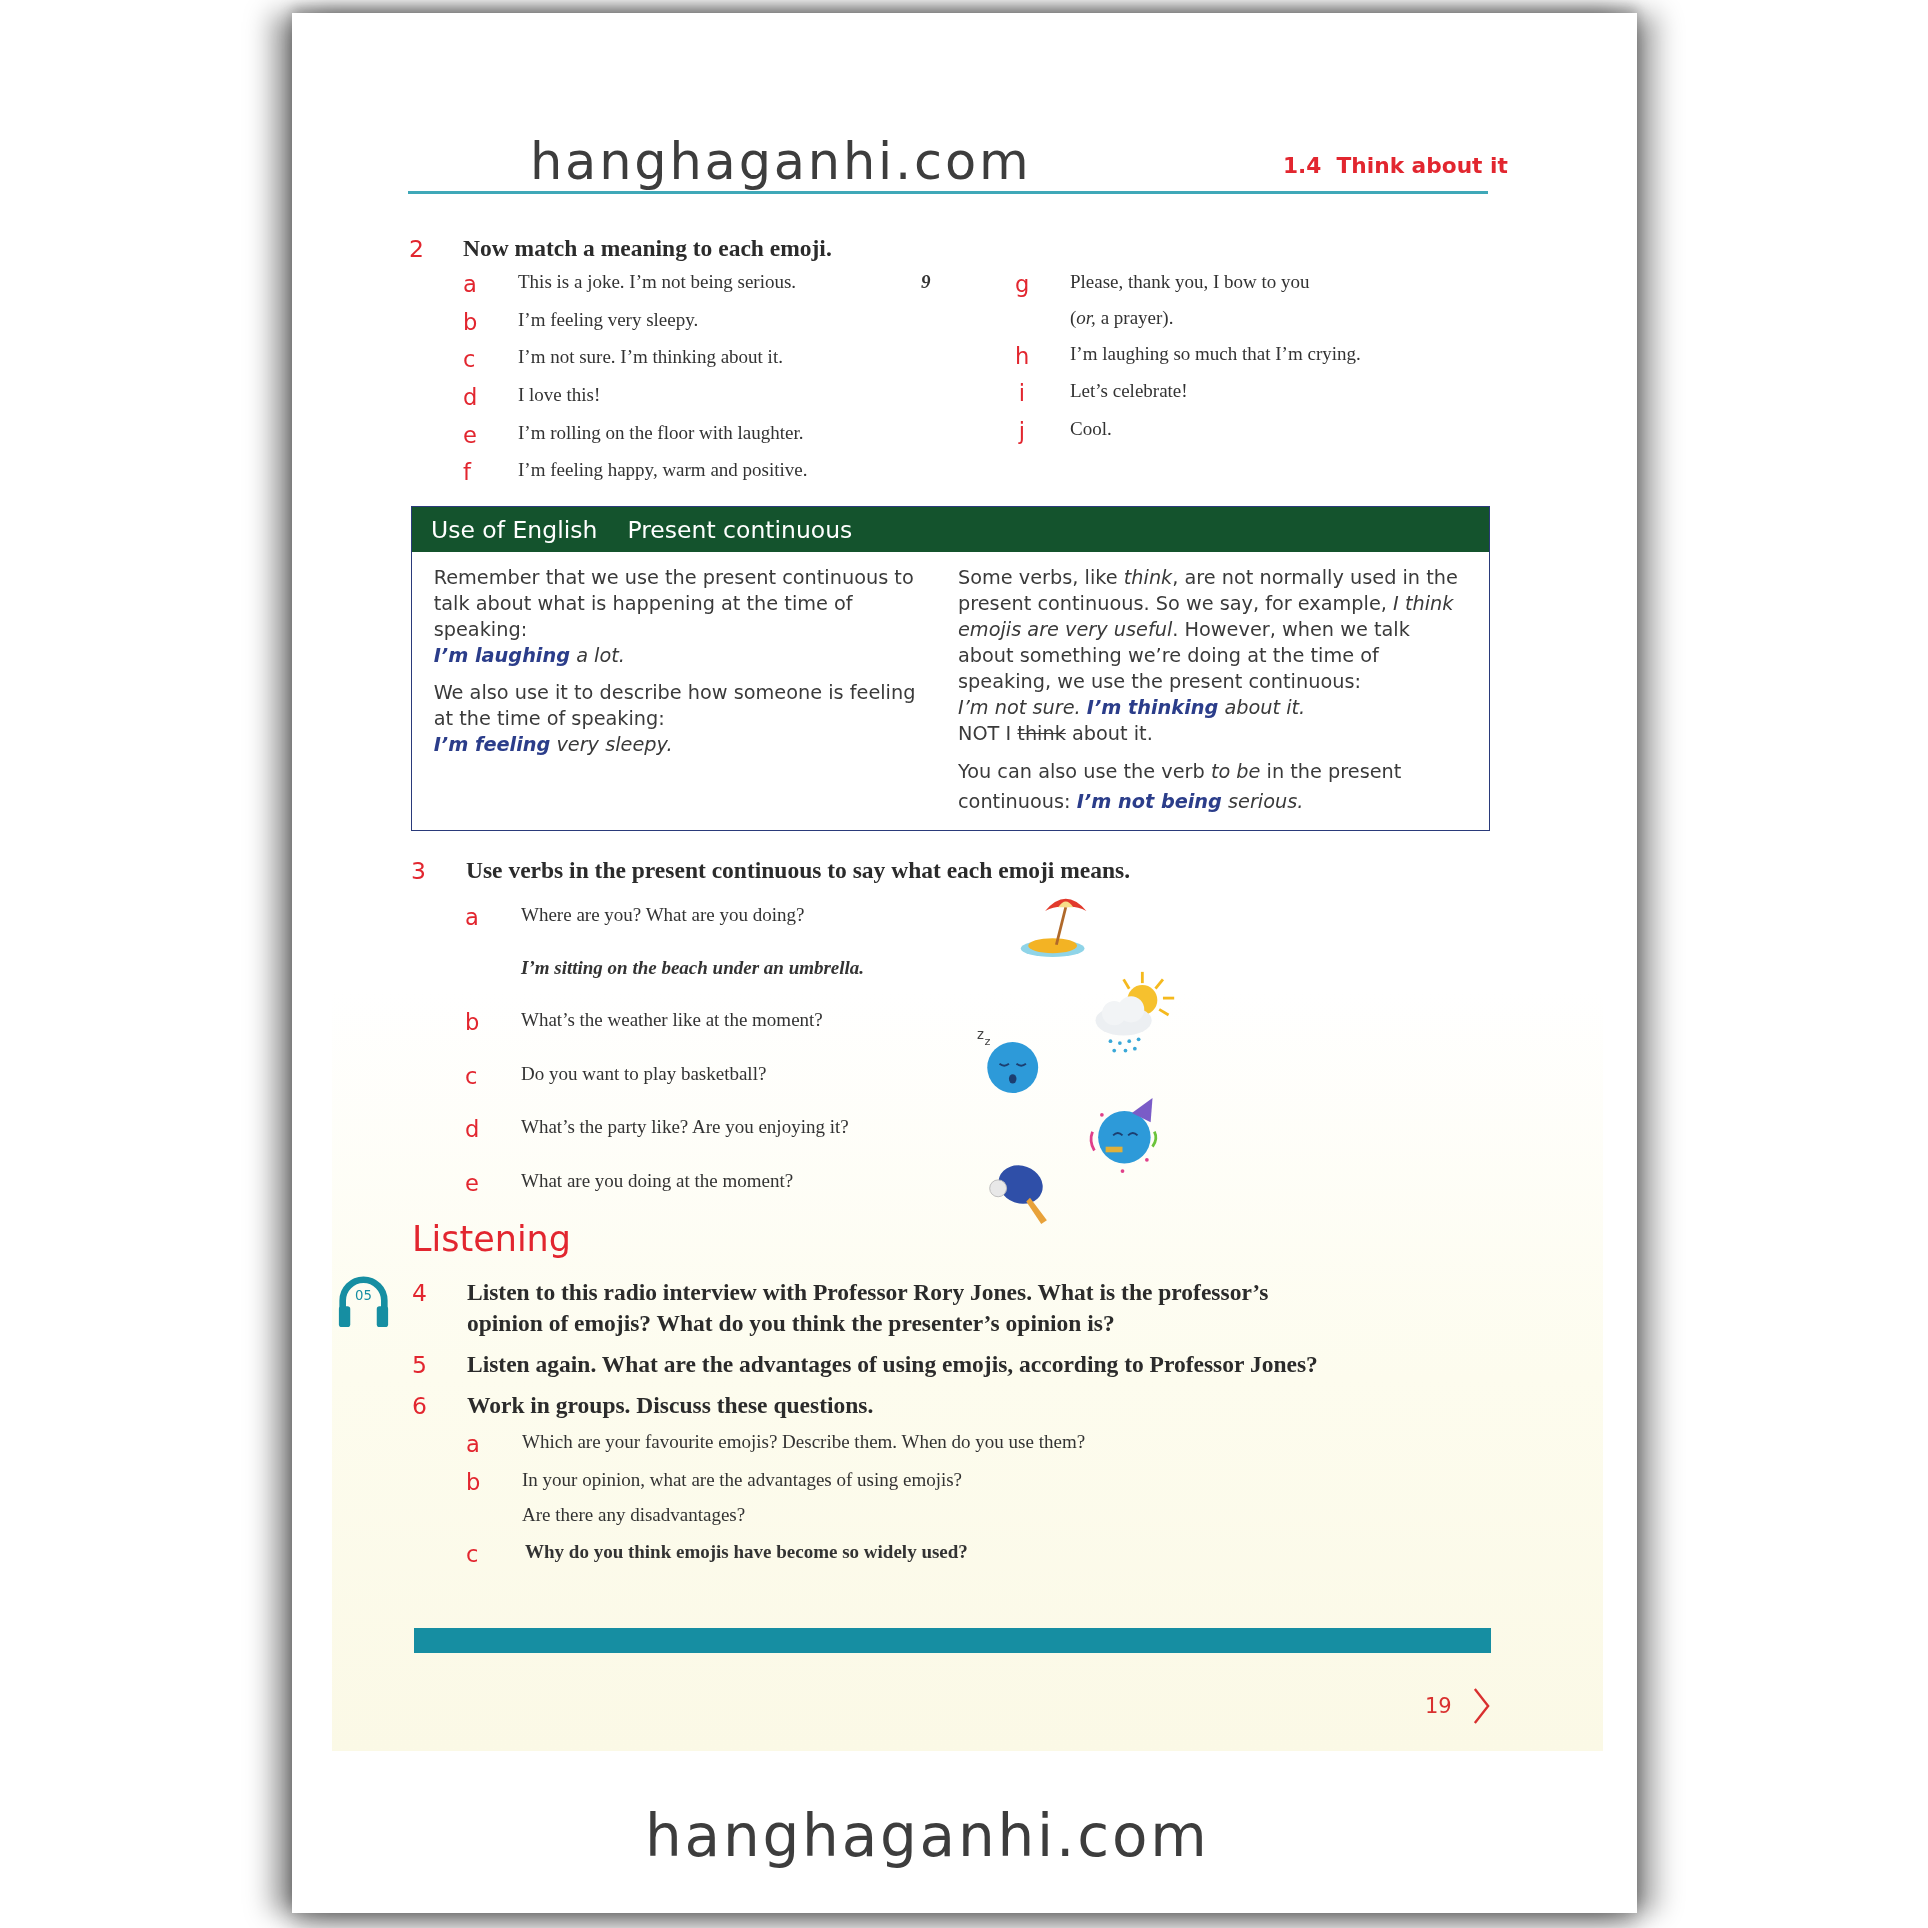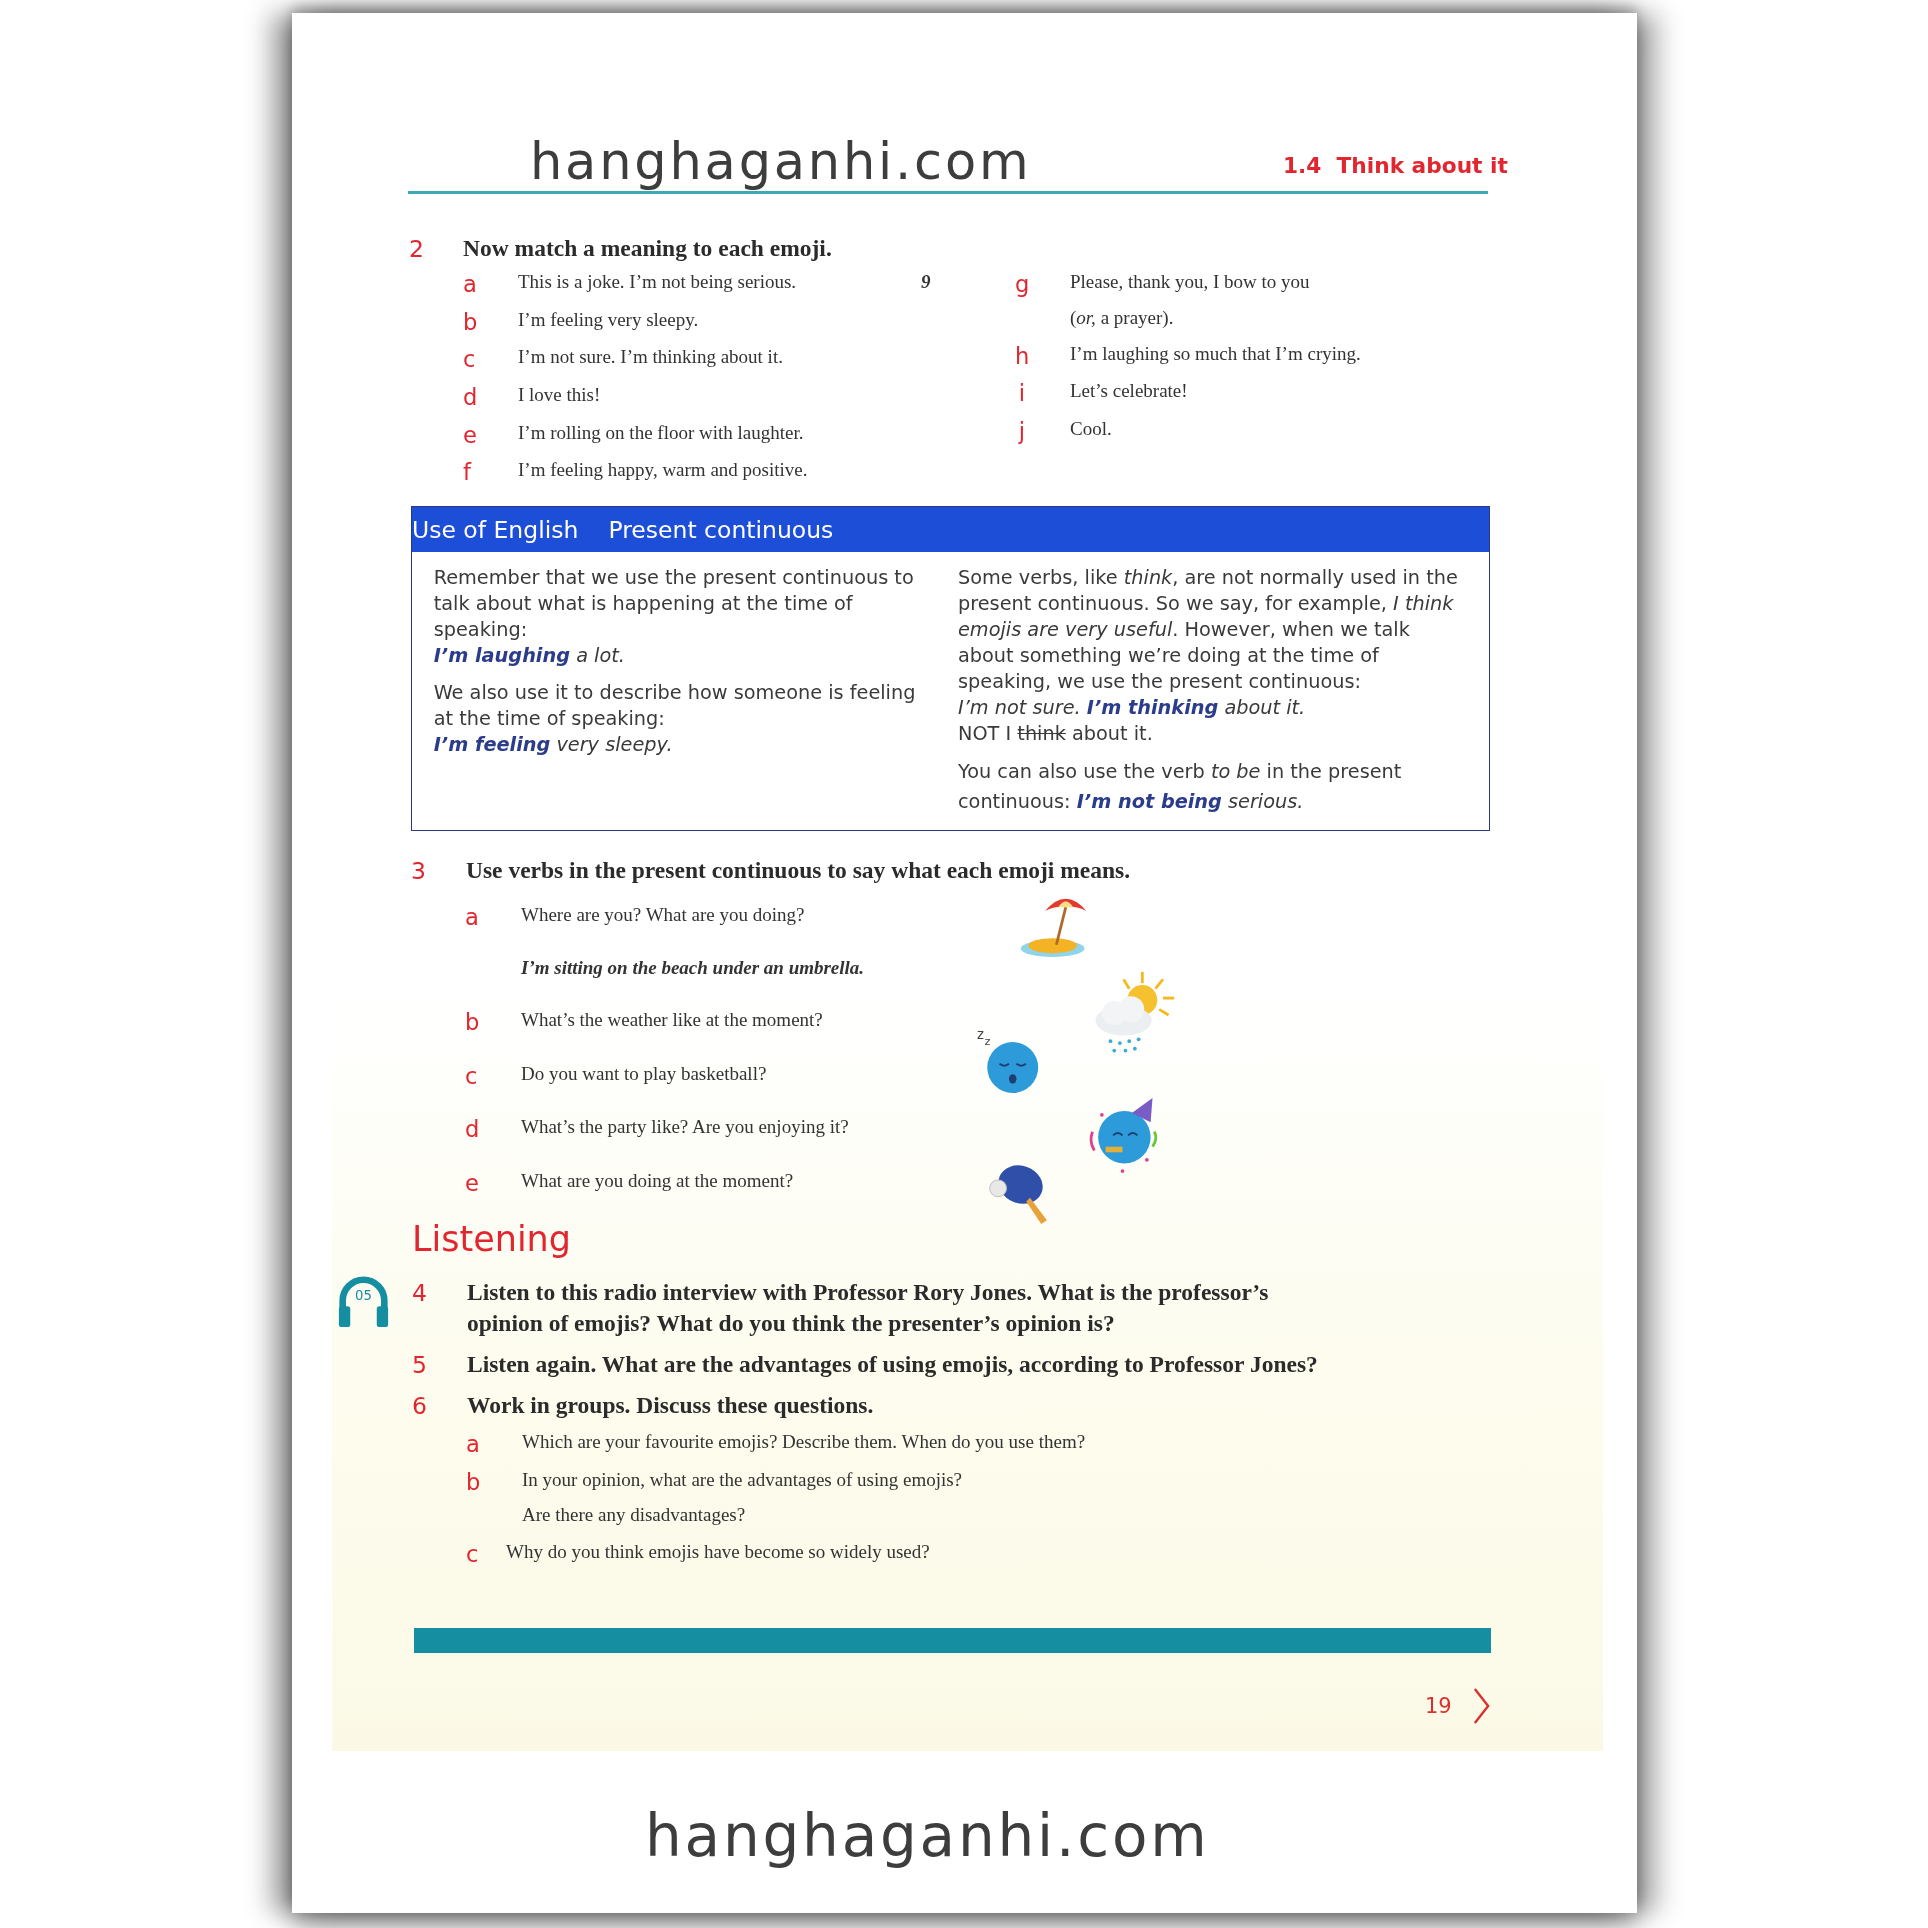--- a/index.html
+++ b/index.html
@@ -29,22 +29,22 @@
   .q-num { font-family:"DejaVu Sans", sans-serif; font-size:23.5px; color:#e2262f; }
   .q-text { font-size:23.5px; font-weight:bold; color:#2b2b2b; }
   .letter { font-family:"DejaVu Sans", sans-serif; font-size:22.6px; color:#e2262f; }
   .item { font-size:19px; color:#333; }
 
   .grammar {
     position:absolute; left:411px; top:506px; width:1077px; height:323px;
     border:1.9px solid #2a3a7a; background:#fff;
   }
   .grammar-head {
-    height:45px; background:#1d4ed8; color:#fff;
-    font-family:"DejaVu Sans", sans-serif; font-size:23.5px; line-height:47px; 
+    height:45px; background:#14532d; color:#fff;
+    font-family:"DejaVu Sans", sans-serif; font-size:23.5px; line-height:47px; padding-left:19px;
   }
   .gcol { position:absolute; font-family:"DejaVu Sans", sans-serif; font-size:19.3px; color:#3a3a3a; line-height:26px; }
   .gcol p { margin:0 0 11.3px 0; }
   .ex { font-style:italic; }
   .exb { font-style:italic; font-weight:bold; color:#2b3d8a; }
   .strike { text-decoration:line-through; }
 
   .listening-title { font-family:"DejaVu Sans", sans-serif; font-size:35px; color:#e2262f; }
 
   .teal-bar { position:absolute; left:414px; top:1628px; width:1077px; height:24.5px; background:#168ea2; }
@@ -250,21 +250,21 @@
     <span class="letter" style="position:absolute; left:0;">a</span>
     <span class="item" style="position:absolute; left:56px;">Which are your favourite emojis? Describe them. When do you use them?</span>
   </div>
   <div style="position:absolute; top:38px; white-space:nowrap;">
     <span class="letter" style="position:absolute; left:0;">b</span>
     <span class="item" style="position:absolute; left:56px;">In your opinion, what are the advantages of using emojis?</span>
     <span class="item" style="position:absolute; left:56px; top:35px;">Are there any disadvantages?</span>
   </div>
   <div style="position:absolute; top:110px; white-space:nowrap;">
     <span class="letter" style="position:absolute; left:0;">c</span>
-    <span class="item" style="position:absolute; left:40px;">Why do you think emojis have become so widely used?</span>
+    <span class="item" style="position:absolute; left:59px;font-weight:bold;">Why do you think emojis have become so widely used?</span>
   </div>
 </div>
 
 <div class="teal-bar"></div>
 <div class="abs page-num" style="left:1425px; top:1694px;">19</div>
 <div class="abs" style="left:1471px; top:1687px; width:21px; height:38px;">
   <svg width="21" height="38" viewBox="0 0 22 40">
       <path d="M4 2 L18 20 L4 38" stroke="#d9302f" stroke-width="2.5" fill="none"></path>
     </svg>
 </div>

